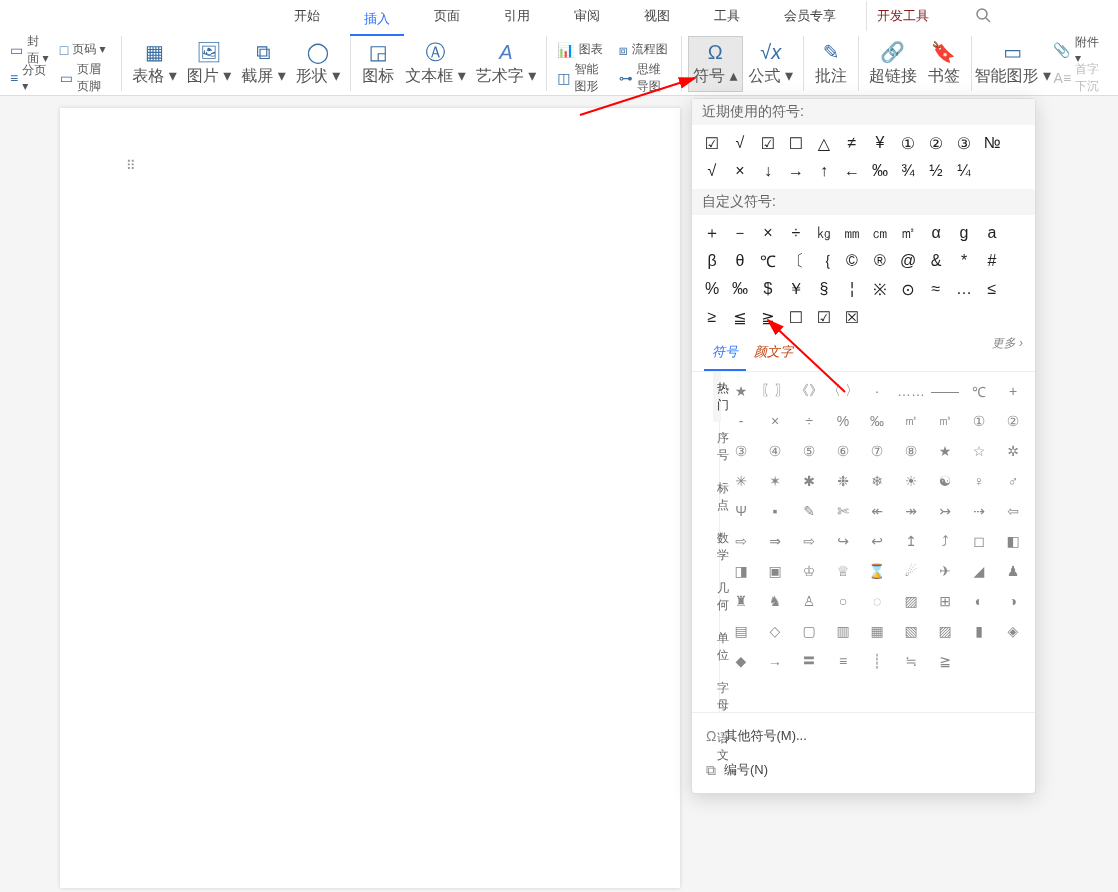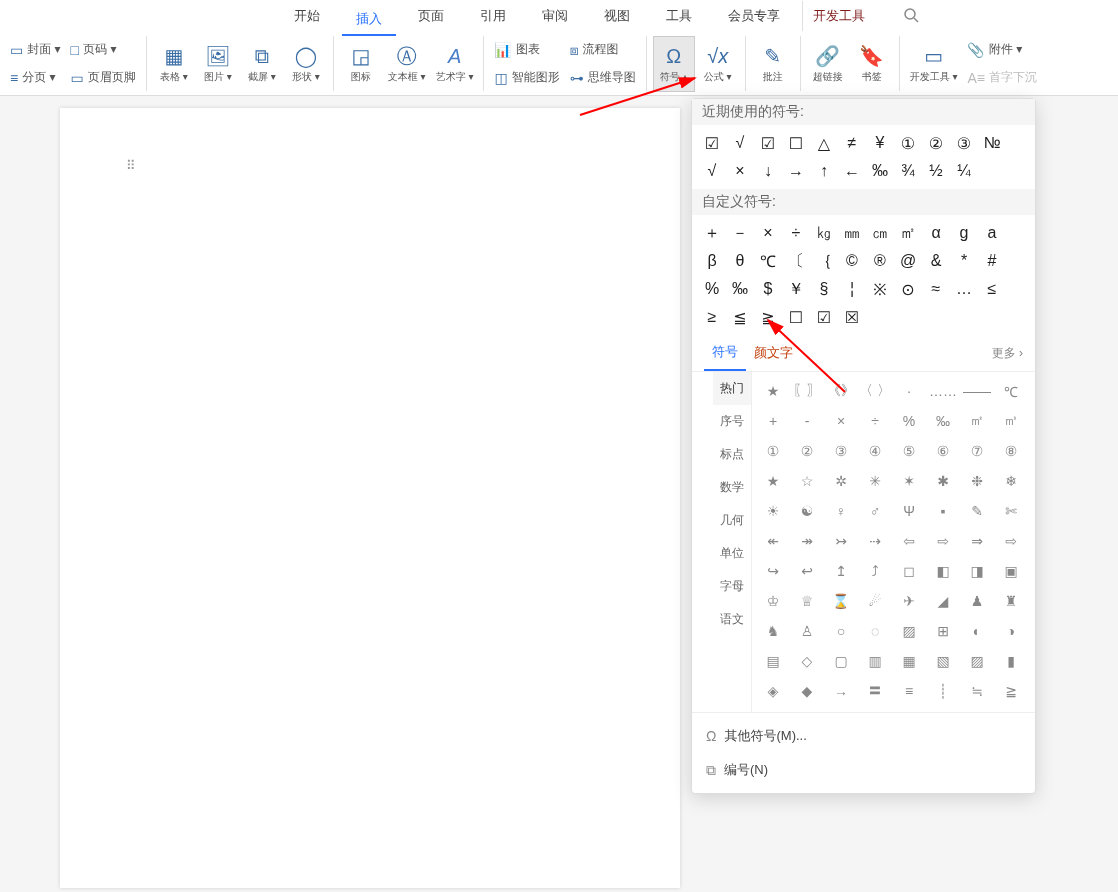--- a/index.html
+++ b/index.html
@@ -12,21 +12,21 @@
       height: 892px;
       overflow: hidden;
       position: relative;
     }
     
     .menu-tabs {
       display: flex;
       align-items: center;
       height: 32px;
       padding: 0 28px;
-      gap: 8px;
+      gap: 16px;
     }
     .menu-tab {
       padding: 6px 14px;
       cursor: pointer;
       font-size: 13px;
       color: #444;
     }
     .menu-tab.active {
       color: #2b72ff;
       border-bottom: 2px solid #2b72ff;
@@ -85,21 +85,21 @@
       font-size: 20px;
       color: #3a6ea5;
       line-height: 1;
       height: 24px;
       display: flex;
       align-items: center;
       justify-content: center;
     }
     .ribbon-icon.sm { font-size: 14px; height: 16px; }
     .ribbon-label {
-      font-size: 10px;
+      font-size: 16px;
       color: #555;
       white-space: nowrap;
       display: flex;
       align-items: center;
       gap: 2px;
     }
     .active-btn {
       background: #e8e8e8;
       border: 1px solid #ccc;
     }
@@ -159,24 +159,25 @@
       cursor: pointer;
       color: #222;
     }
     .full-header {
       padding: 10px 12px;
       color: #555;
       font-size: 13px;
     }
     .popup-tabs {
       display: flex;
-      align-items: center;
+      align-items: flex-start;
       padding: 0 12px;
       border-bottom: 1px solid #eee;
       position: relative;
+      font-style: italic;
     }
     .popup-tab {
       padding: 8px 8px;
       cursor: pointer;
       color: #c2410c;
       font-size: 13px;
     }
     .popup-tab.active {
       color: #2b72ff;
       border-bottom: 2px solid #2b72ff;
@@ -185,21 +186,21 @@
       margin-left: auto;
       color: #888;
       font-size: 12px;
       cursor: pointer;
     }
     .catalog-body {
       display: flex;
       height: 340px;
     }
     .cat-sidebar {
-      width: 60px;
+      width: 28px;
       border-right: 1px solid #eee;
       display: flex;
       flex-direction: column;
       padding-left: 21px;
     }
     .cat-item {
       padding: 8px 4px;
       text-align: center;
       font-size: 12px;
       color: #666;
@@ -368,21 +369,21 @@
         <span class="ribbon-label">超链接</span>
       </div>
     <div class="ribbon-item-v">
         <span class="ribbon-icon">🔖</span>
         <span class="ribbon-label">书签</span>
       </div>
   </div>
   <div class="ribbon-group">
     <div class="ribbon-item-v">
         <span class="ribbon-icon">▭</span>
-        <span class="ribbon-label">开发工具 ▾</span>
+        <span class="ribbon-label">智能图形 ▾</span>
       </div>
     <div class="ribbon-stack">
       <div class="ribbon-item-h">
           <span class="ribbon-icon sm">📎</span>
           <span>附件 ▾</span>
         </div>
       <div class="ribbon-item-h disabled-txt">
           <span class="ribbon-icon sm disabled-txt">A≡</span>
           <span>首字下沉</span>
         </div>

